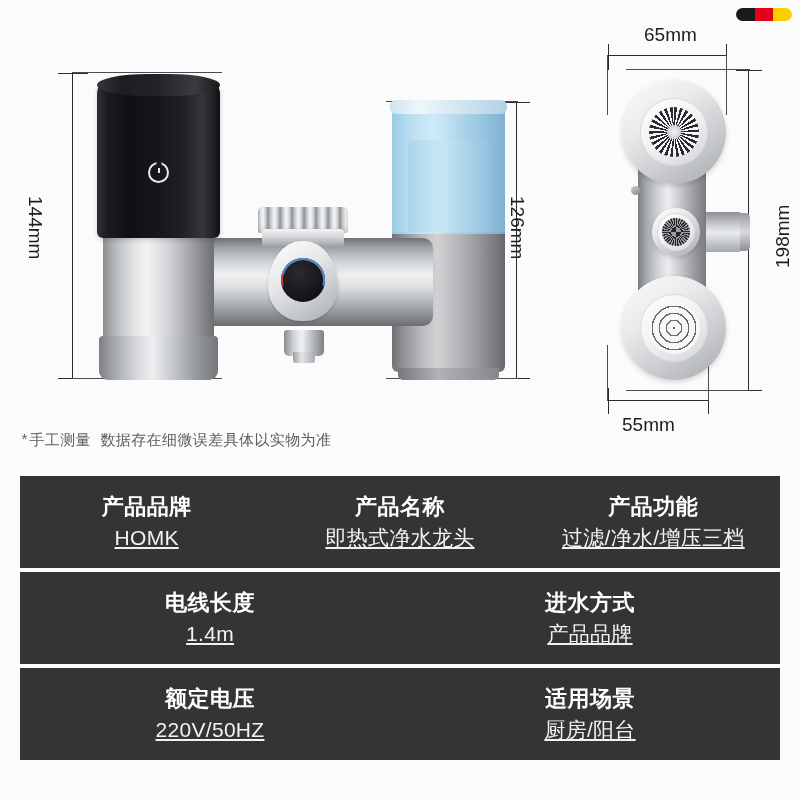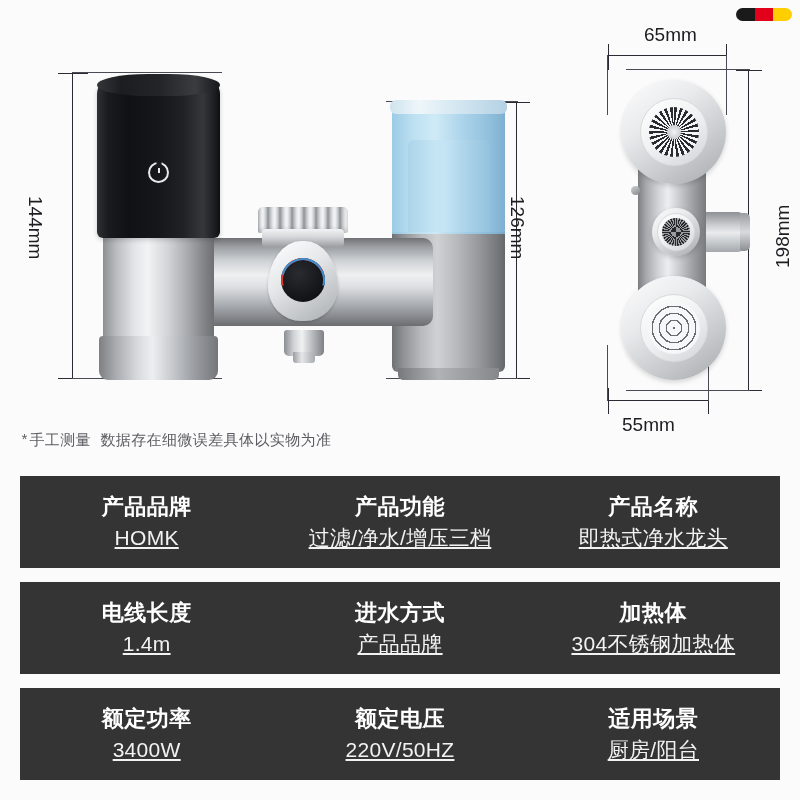--- a/index.html
+++ b/index.html
@@ -385,21 +385,21 @@
   #spec-table {
     position: absolute;
     left: 20px; top: 476px;
     width: 760px;
   }
   .spec-row {
     display: flex;
     width: 760px;
     height: 92px;
     background: #343434;
-    margin-bottom: 14px;
+    margin-bottom: 4px;
     box-sizing: border-box;
   }
   .spec-cell {
     flex: 1 1 33.333%;
     display: flex;
     flex-direction: column;
     align-items: center;
     justify-content: center;
     box-sizing: border-box;
   }
@@ -519,49 +519,41 @@
 <div id="footnote">*手工测量 数据存在细微误差具体以实物为准</div>
 
 <div id="spec-table">
 
   <div class="spec-row">
     <div class="spec-cell">
       <div class="spec-label">产品品牌</div>
       <div class="spec-value">HOMK</div>
     </div>
     <div class="spec-cell">
+      <div class="spec-label">产品名称</div>
+      <div class="spec-value">即热式净水龙头</div>
+    </div>
+    <div class="spec-cell">
       <div class="spec-label">产品功能</div>
       <div class="spec-value">过滤/净水/增压三档</div>
     </div>
-    <div class="spec-cell">
-      <div class="spec-label">产品名称</div>
-      <div class="spec-value">即热式净水龙头</div>
-    </div>
   </div>
 
   <div class="spec-row">
     <div class="spec-cell">
       <div class="spec-label">电线长度</div>
       <div class="spec-value">1.4m</div>
     </div>
     <div class="spec-cell">
       <div class="spec-label">进水方式</div>
       <div class="spec-value">产品品牌</div>
     </div>
-    <div class="spec-cell">
-      <div class="spec-label">加热体</div>
-      <div class="spec-value">304不锈钢加热体</div>
-    </div>
   </div>
 
   <div class="spec-row">
-    <div class="spec-cell">
-      <div class="spec-label">额定功率</div>
-      <div class="spec-value">3400W</div>
-    </div>
     <div class="spec-cell">
       <div class="spec-label">额定电压</div>
       <div class="spec-value">220V/50HZ</div>
     </div>
     <div class="spec-cell">
       <div class="spec-label">适用场景</div>
       <div class="spec-value">厨房/阳台</div>
     </div>
   </div>
 </div>

